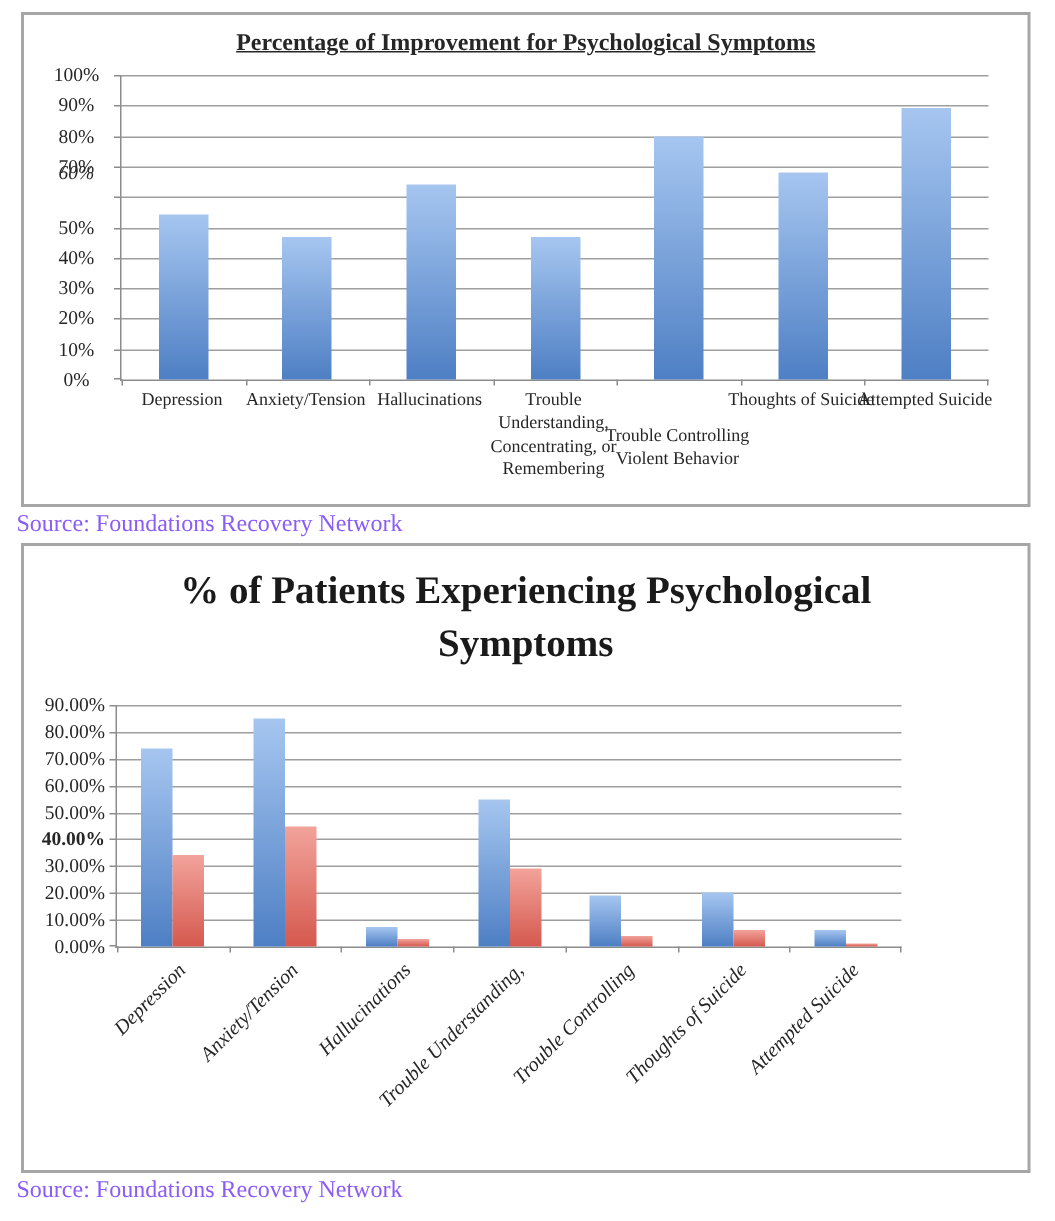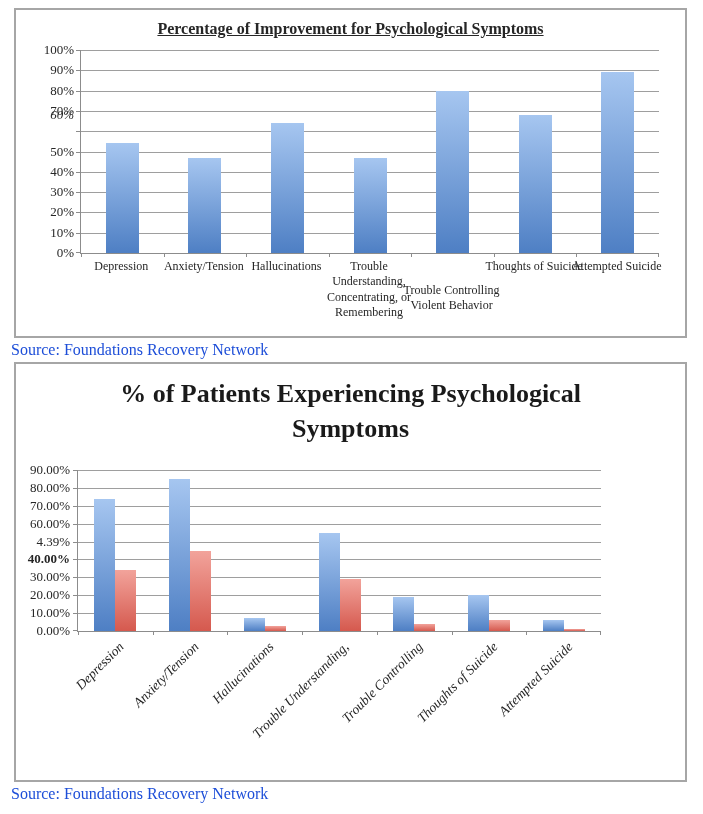--- a/index.html
+++ b/index.html
@@ -1,33 +1,33 @@
 <!DOCTYPE html>
 <html><head>
 <meta charset="utf-8">
 <style>
   html,body{margin:0;padding:0;background:#ffffff;}
   body{width:703px;height:814px;position:relative;font-family:"Liberation Serif","DejaVu Serif",serif;color:#1a1a1a;}
   .panel{position:absolute;left:14px;width:673px;border:2px solid #a6a6a6;background:#fff;box-sizing:border-box;}
   #panel1{top:8px;height:330px;}
   #panel2{top:362px;height:420px;padding-left:28px;}
-  .source{position:absolute;left:11px;font-size:16px;color:#1d4ed8;}
+  .source{position:absolute;left:11px;font-size:16px;color:#8b5cf6;}
   #source1{top:341px;}
   #source2{top:785px;}
   .chart-title1{position:absolute;left:0;right:0;top:10px;text-align:center;font-size:16px;font-weight:700;color:#262626;text-decoration:underline;}
   .chart-title2{position:absolute;left:50%;transform:translateX(-50%);top:12px;width:480px;text-align:center;font-size:26px;font-weight:700;line-height:1.35;color:#1a1a1a;}
   .plot{position:absolute;border-left:1px solid #8c8c8c;border-bottom:1px solid #8c8c8c;}
   #plot1{left:64px;top:40px;width:578px;height:203px;}
   #plot2{left:61px;top:106px;width:523px;height:161px;}
   .gridline{position:absolute;left:0;right:0;height:1px;background:#9e9e9e;}
   .ytick{position:absolute;left:-5px;width:5px;height:1px;background:#8c8c8c;}
   .xtick{position:absolute;bottom:-4px;width:1px;height:4px;background:#8c8c8c;}
   .bar{position:absolute;bottom:0;}
   .ylab{position:absolute;text-align:right;font-size:13px;color:#262626;}
-  .ylab1{width:46px;left:12px;}
+  .ylab1{width:46px;left:12px;text-align:center;}
   .ylab2{width:54px;left:0px;}
   .xlab1{position:absolute;width:100px;text-align:center;font-size:12px;line-height:1.28;color:#262626;}
   .xlab2{position:absolute;width:160px;text-align:right;font-size:13.5px;font-style:italic;color:#262626;transform:rotate(-45deg);transform-origin:100% 0;}
   .legend{position:absolute;left:606px;top:228px;}
   .legend-row{display:flex;align-items:center;margin-bottom:30px;}
   .legend-swatch{width:10px;height:10px;margin-right:4px;flex:0 0 auto;}
   .legend-label{font-size:15px;color:#1a1a1a;}
 </style>
 </head>
 <body>
@@ -142,21 +142,21 @@
       <div class="bar" style="left: 410.929px; width: 21px; height: 10.7333px; background: linear-gradient(rgb(242, 163, 155), rgb(213, 89, 78));"></div>
       <div class="bar" style="left: 464.643px; width: 21px; height: 10.7333px; background: linear-gradient(rgb(166, 198, 240), rgb(78, 127, 196));"></div>
       <div class="bar" style="left: 485.643px; width: 21px; height: 1.78889px; background: linear-gradient(rgb(242, 163, 155), rgb(213, 89, 78));"></div>
     </div>
   <div id="ylab2">
       <div class="ylab ylab2" style="top: 259px;">0.00%</div>
       <div class="ylab ylab2" style="top: 241.111px;">10.00%</div>
       <div class="ylab ylab2" style="top: 223.222px;">20.00%</div>
       <div class="ylab ylab2" style="top: 205.333px;">30.00%</div>
       <div class="ylab ylab2" style="top: 187.444px; font-weight: bold;">40.00%</div>
-      <div class="ylab ylab2" style="top: 169.556px;">4.39%</div>
+      <div class="ylab ylab2" style="top: 169.556px;">50.00%</div>
       <div class="ylab ylab2" style="top: 151.667px;">60.00%</div>
       <div class="ylab ylab2" style="top: 133.778px;">70.00%</div>
       <div class="ylab ylab2" style="top: 115.889px;">80.00%</div>
       <div class="ylab ylab2" style="top: 98px;">90.00%</div>
     </div>
   <div id="xlab2">
       <div class="xlab2" style="left: -59.6429px; top: 275px;">Depression</div>
       <div class="xlab2" style="left: 15.0714px; top: 275px;">Anxiety/Tension</div>
       <div class="xlab2" style="left: 89.7857px; top: 275px;">Hallucinations</div>
       <div class="xlab2" style="left: 164.5px; top: 275px;">Trouble Understanding,</div>

